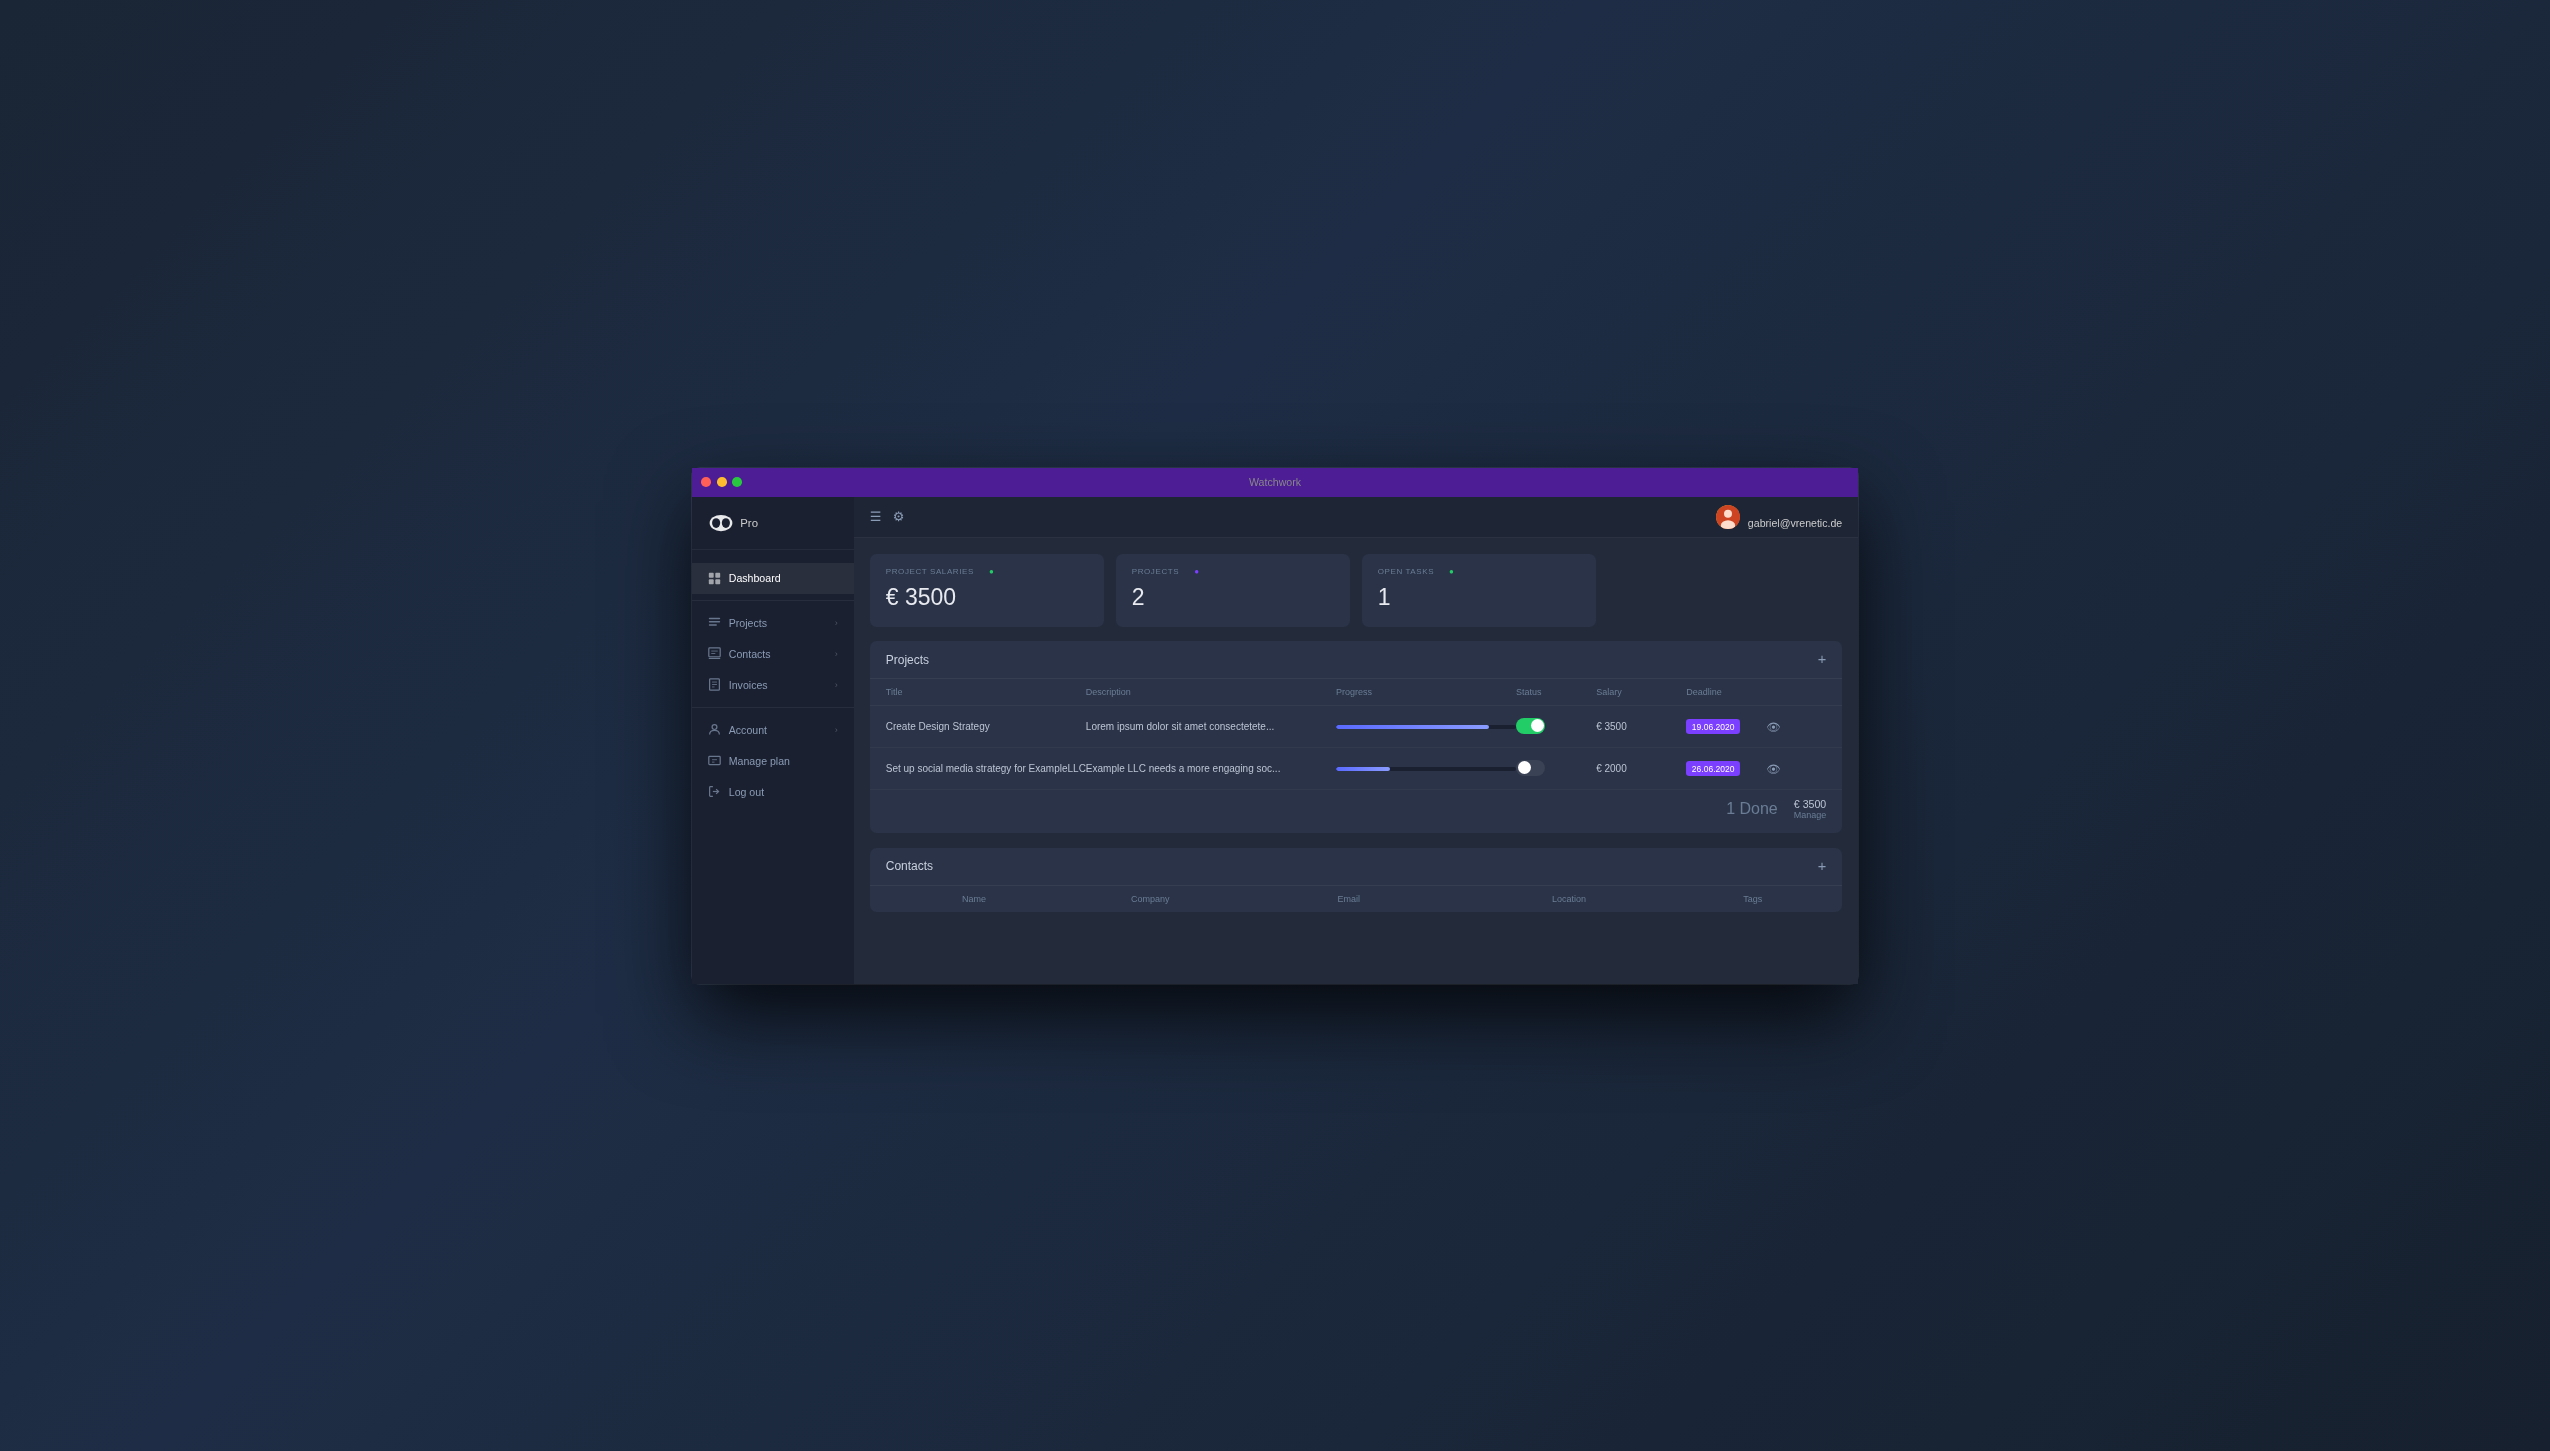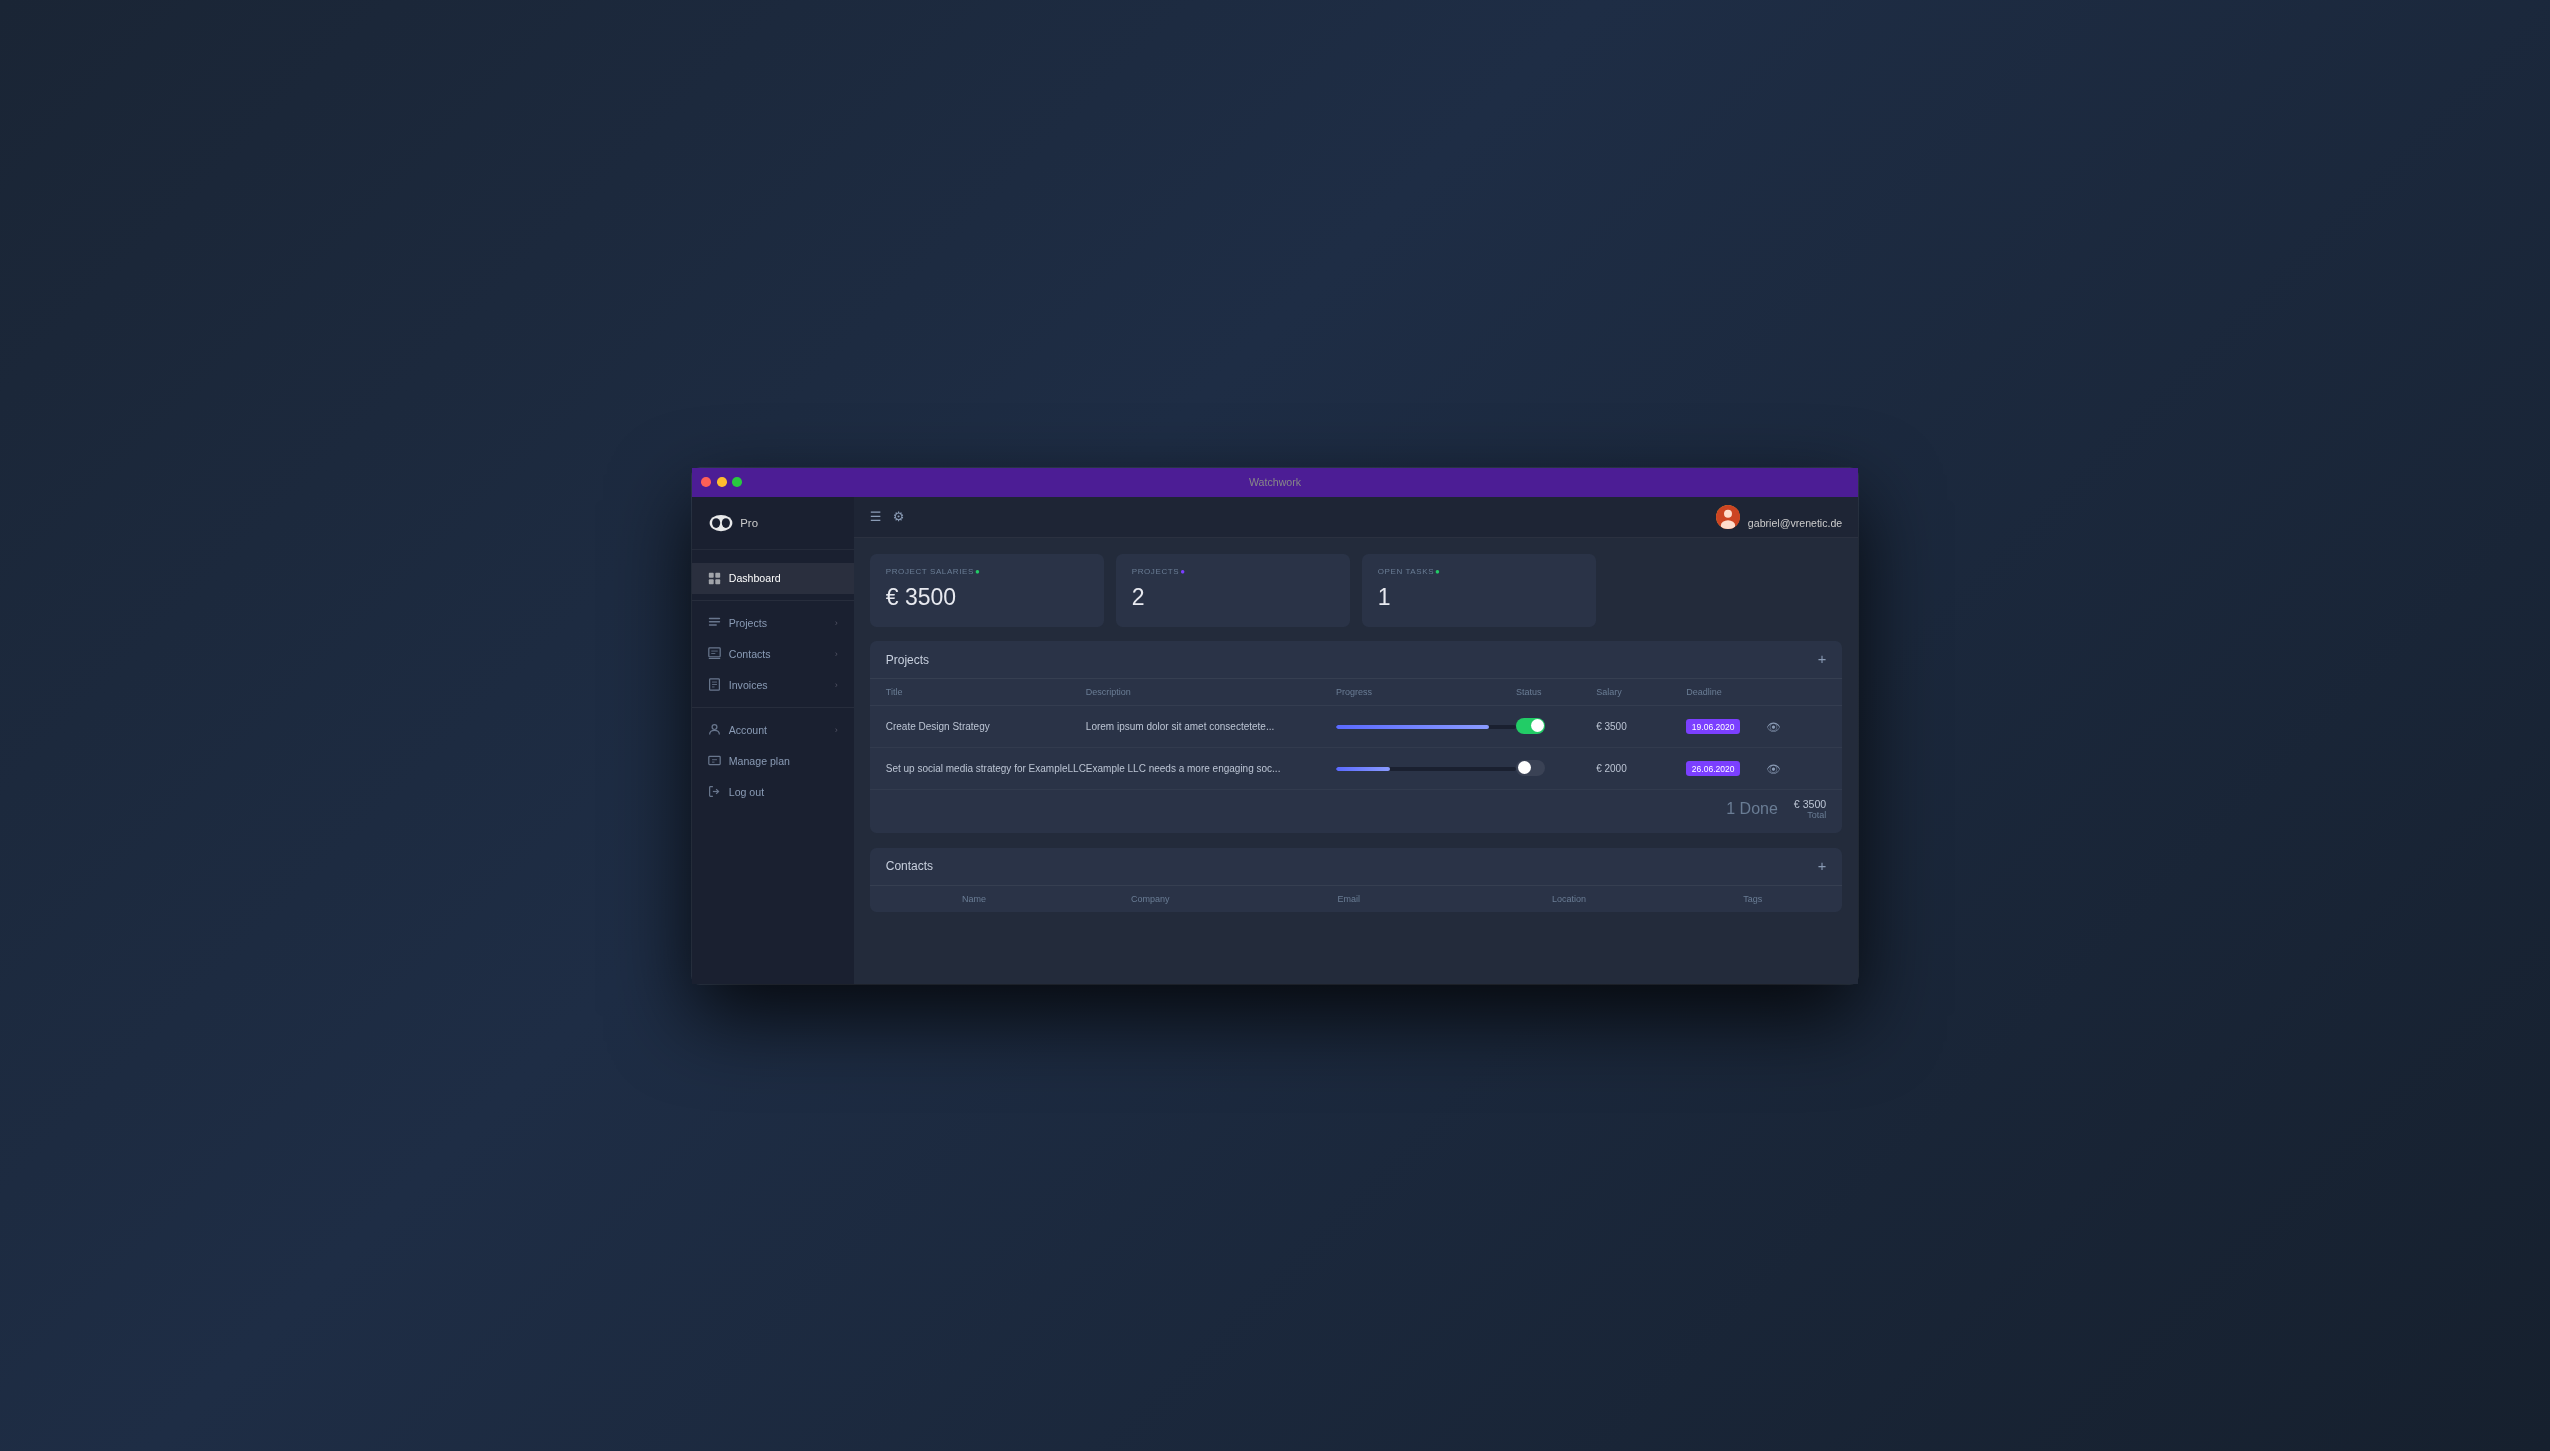--- a/index.html
+++ b/index.html
@@ -164,21 +164,21 @@
       border-radius: 6.5px;
       padding: 13px 16px 16px;
     }
     .stat-label {
       color: #6a7d95;
       font-size: 8px;
       letter-spacing: 0.6px;
       text-transform: uppercase;
       display: flex;
       align-items: center;
-      gap: 1px;
+      gap: 15px;
       margin-bottom: 8px;
     }
     .stat-value {
       color: #e8eaf0;
       font-size: 23px;
       font-weight: 300;
     }
 
     
     .section {
@@ -576,21 +576,21 @@
               </div>
               <div class="table-cell">
                 <span class="eye-btn">👁</span>
               </div>
             </div>
 
             <div class="table-footer-row">
               <span class="footer-done">1 Done</span>
               <div class="footer-total">
                 <div class="footer-amount">€ 3500</div>
-                <div class="footer-label">Total</div>
+                <div class="footer-label">Manage</div>
               </div>
             </div>
           </div>
         </div>
 
         <div class="section">
           <div class="section-header">
             <span class="section-title">Contacts</span>
             <span class="section-add-btn">+</span>
           </div>

